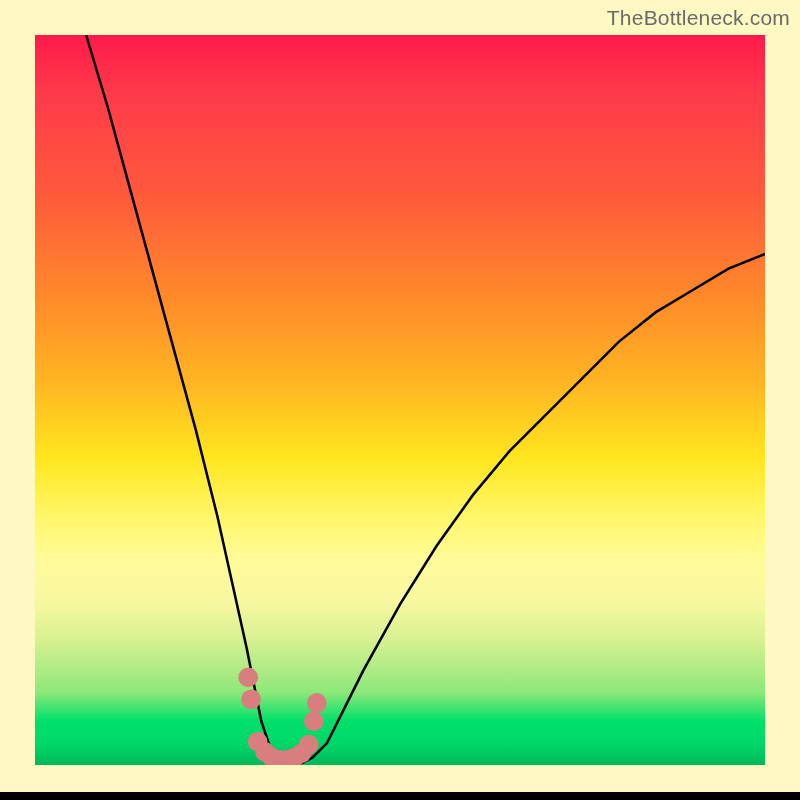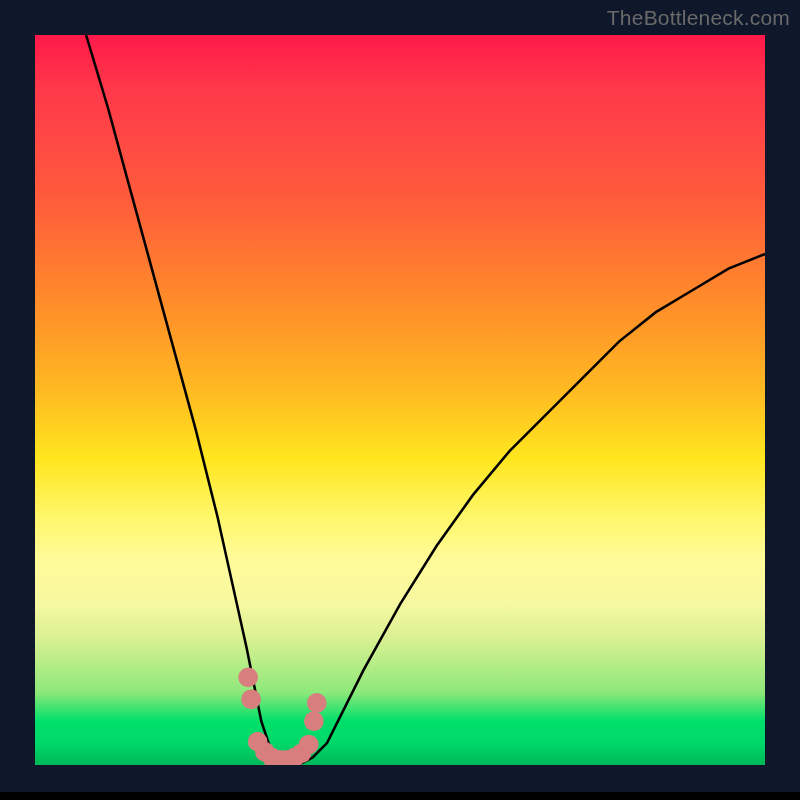--- a/index.html
+++ b/index.html
@@ -10,21 +10,21 @@
     background: #000;
     overflow: hidden;
     font-family: Arial, Helvetica, sans-serif;
   }
   .frame {
     position: absolute;
     left: 0;
     top: 0;
     width: 800px;
     height: 792px;
-    background: #0f172a;
+    background: #fef9c3;
   }
   .plot-area {
     position: absolute;
     left: 35px;
     top: 35px;
     width: 730px;
     height: 730px;
     background: linear-gradient(to bottom,
       #ff1a4a 0%,
       #ff3a4a 8%,

